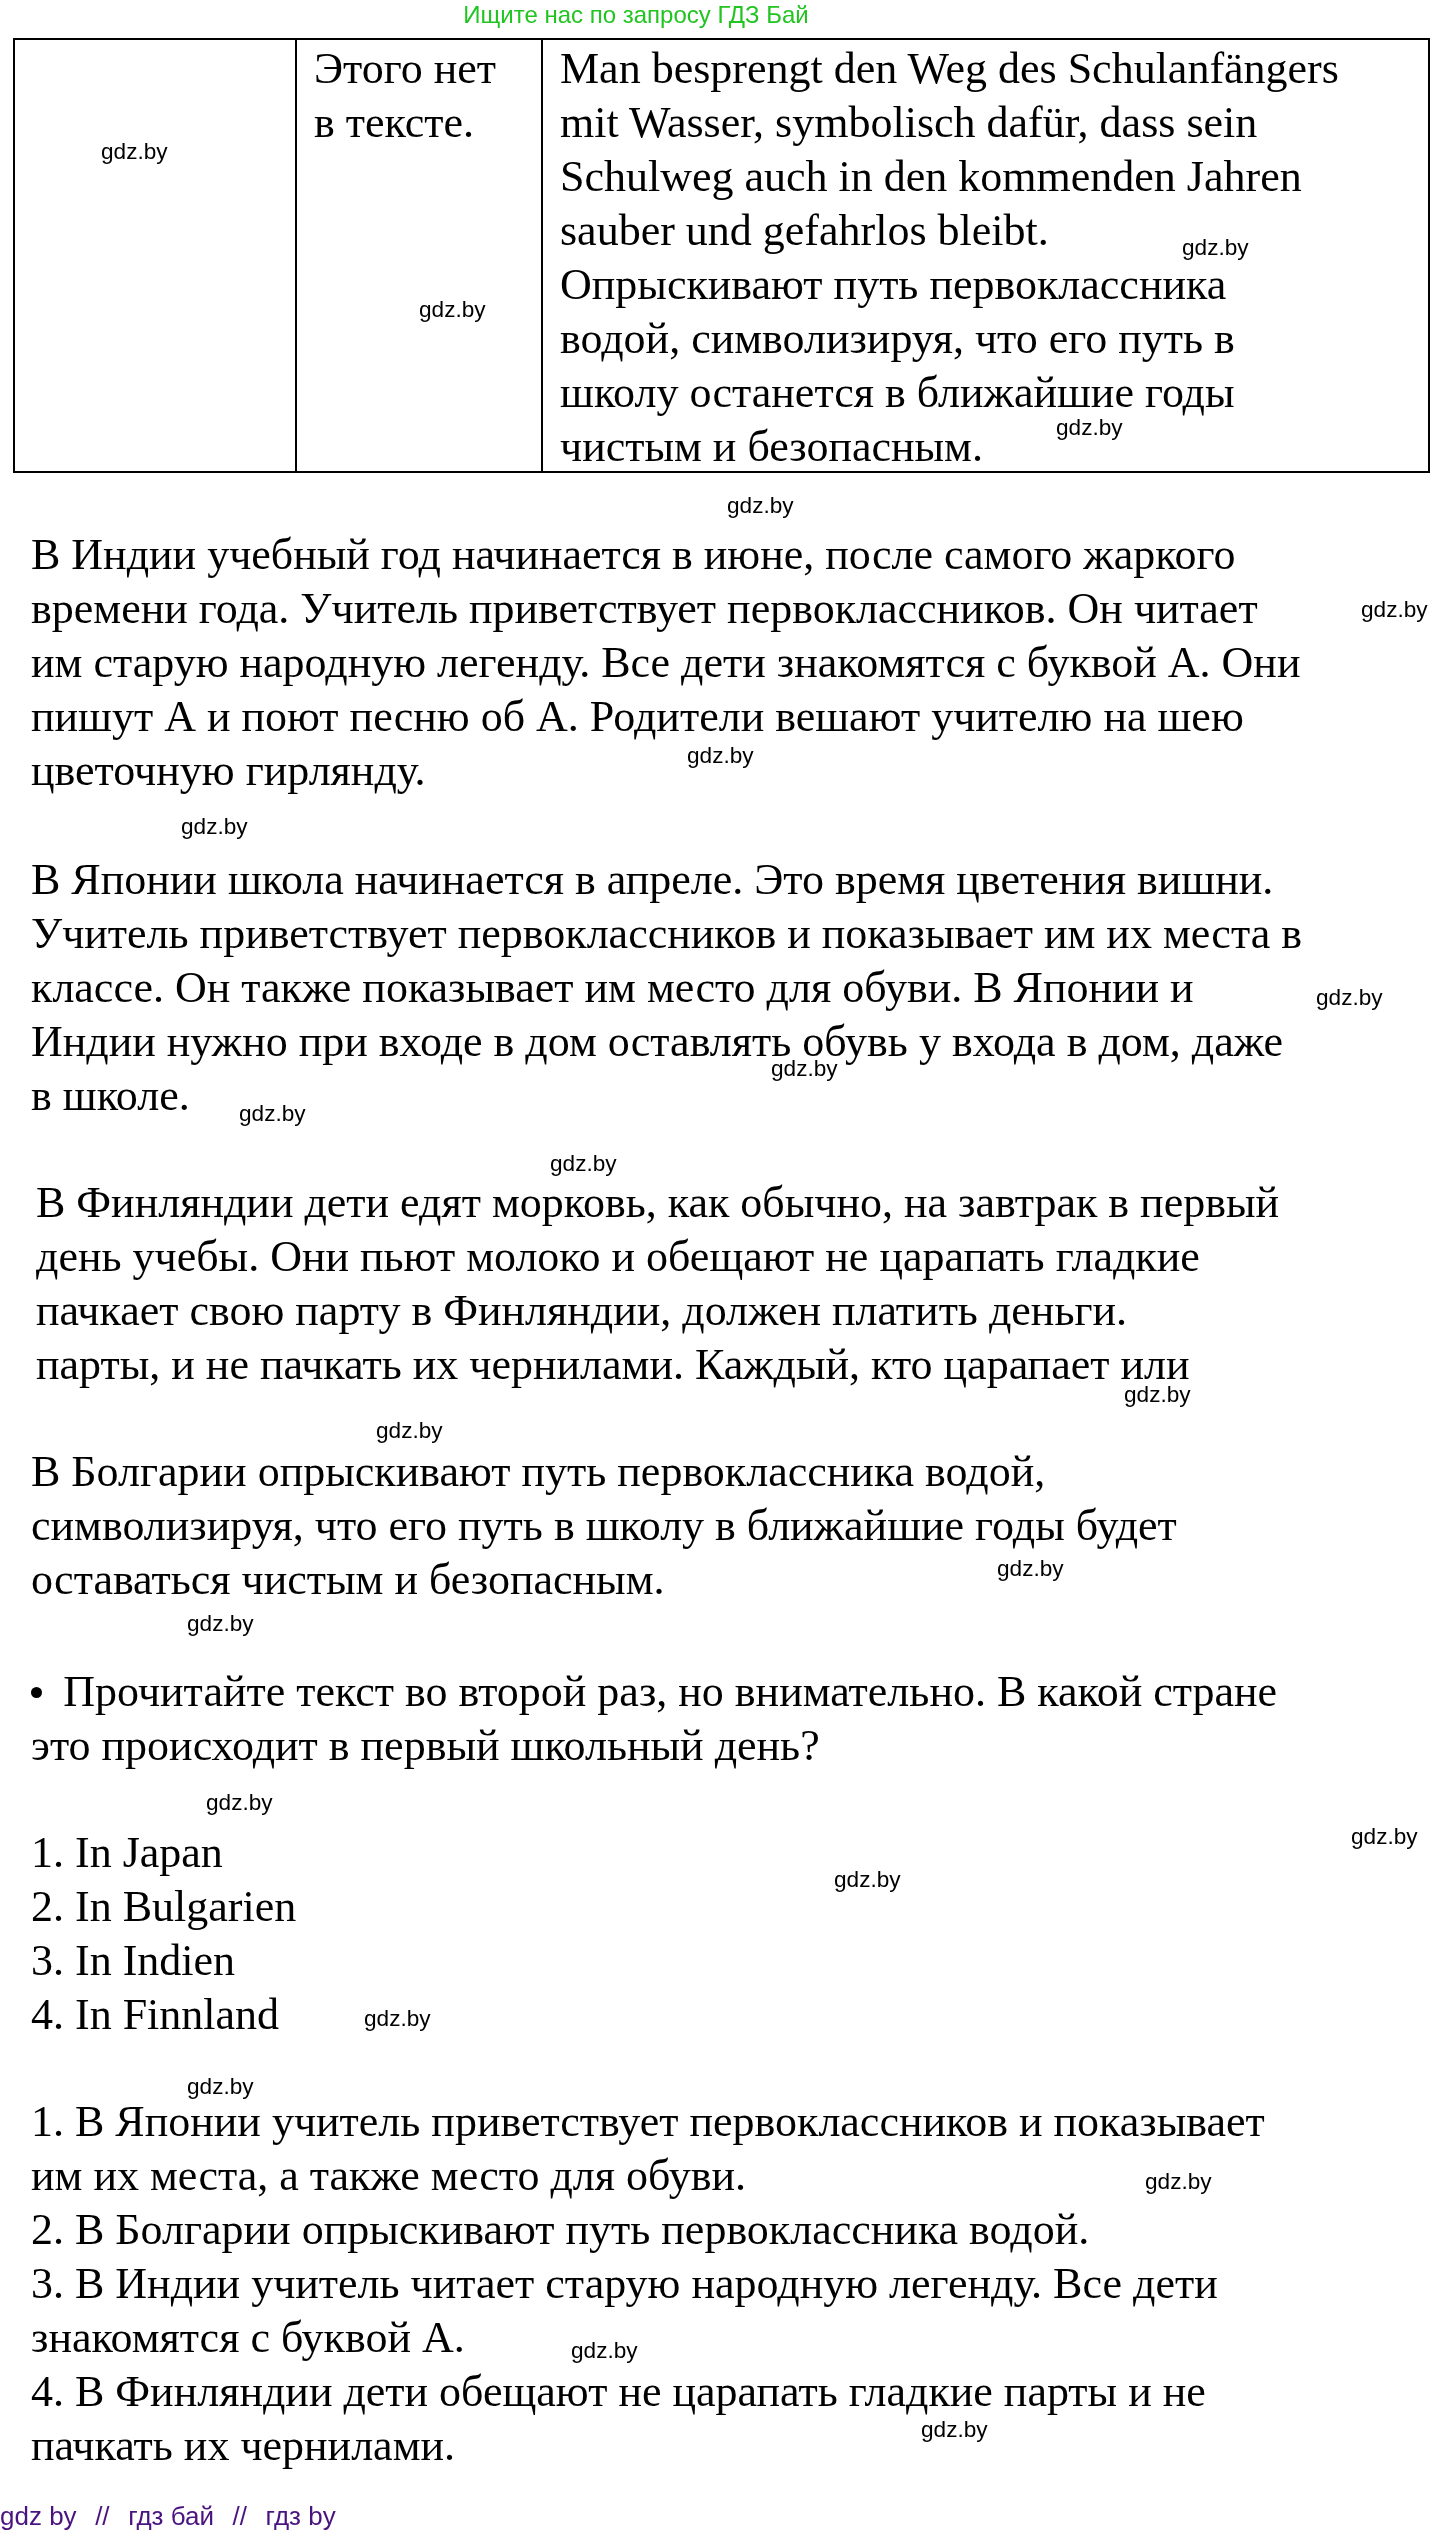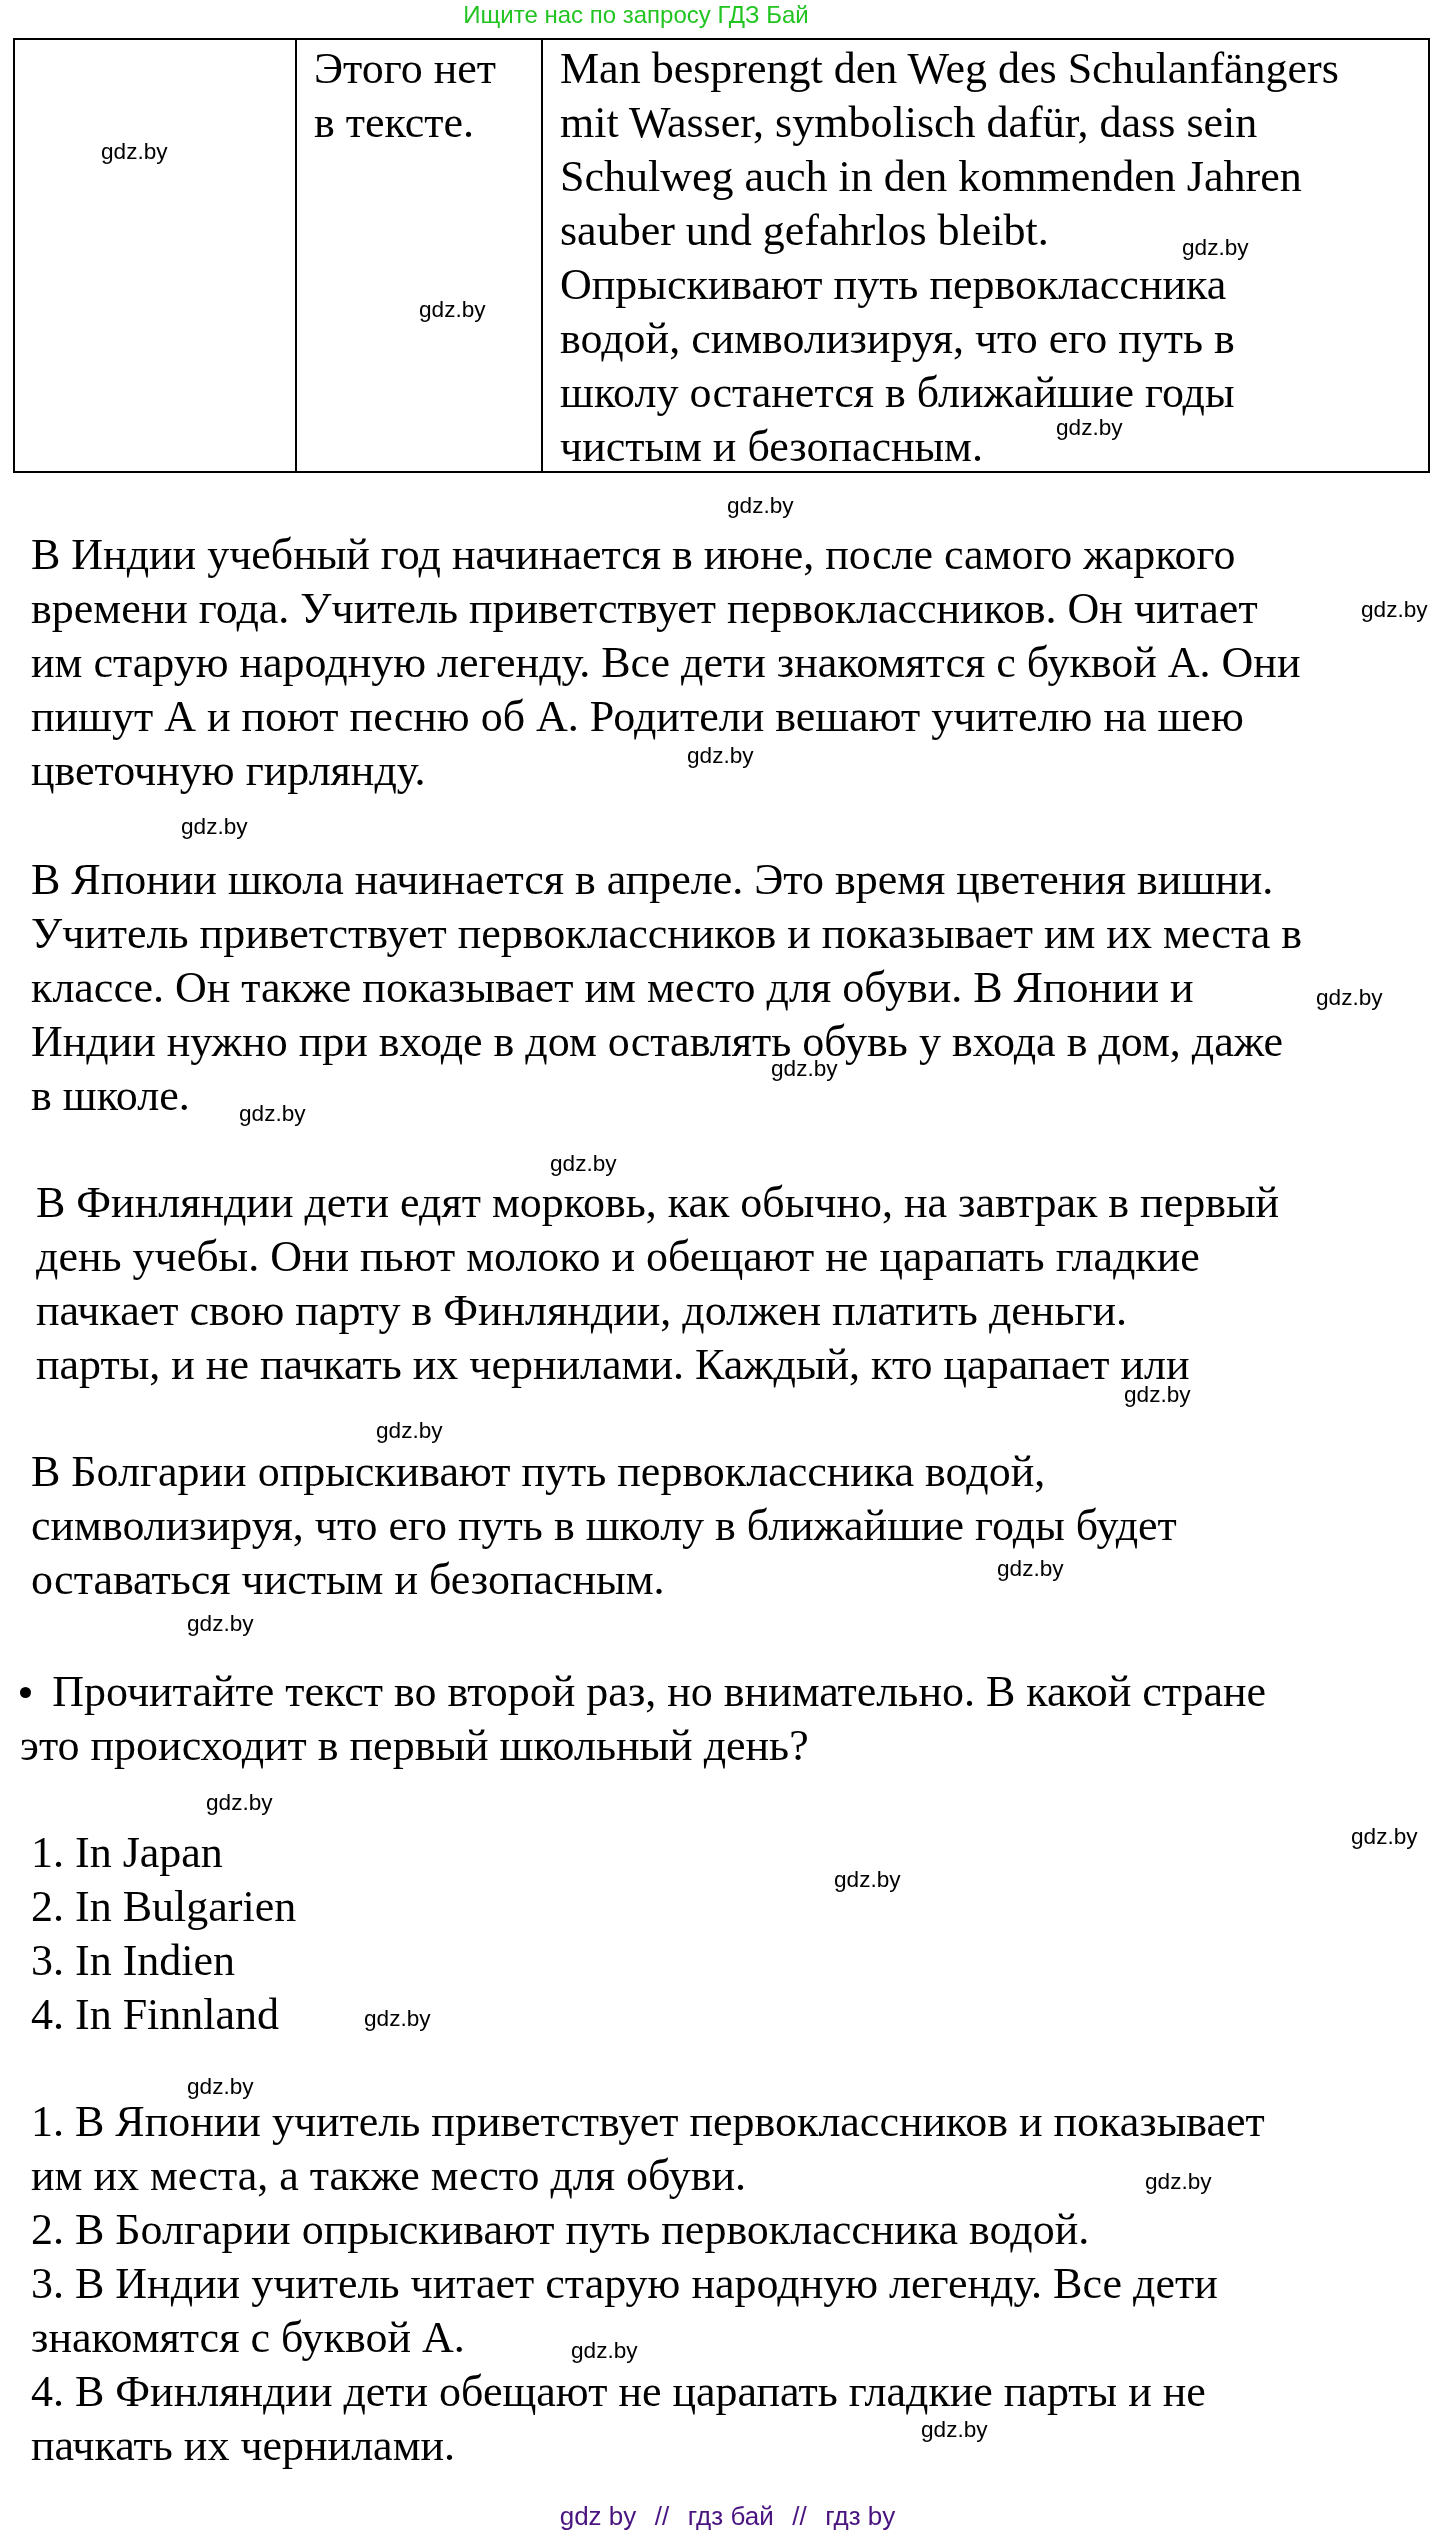--- a/index.html
+++ b/index.html
@@ -1,19 +1,19 @@
 <!DOCTYPE html>
 <html style="font-size:13px"><head>
 <meta charset="utf-8">
 <style>
   html, body { margin: 0; padding: 0; background: #ffffff; }
   body { width: 1455px; height: 2538px; position: relative; overflow: hidden; }
   .serif { font-family: "Liberation Serif", "DejaVu Serif", serif; color: #000; font-size: 44px; line-height: 54px; }
   .top-banner { position: absolute; top: 0; left: 0; width: 1272px; text-align: center; font-family: "Liberation Sans", "DejaVu Sans", sans-serif; font-size: 24px; line-height: 29px; color: #22c422; }
-  .footer { position: absolute; top: 2500px; left: 0; width: 1455px; text-align: center; font-family: "Liberation Sans", "DejaVu Sans", sans-serif; font-size: 26px; line-height: 32px; color: #4a1480; }
+  .footer { position: absolute; top: 2500px; left: 0; width: 1455px; text-align: left; font-family: "Liberation Sans", "DejaVu Sans", sans-serif; font-size: 26px; line-height: 32px; color: #4a1480; }
   .footer .sep { margin: 0 11.3px; }
   .wm { position: absolute; font-family: "Liberation Sans", "DejaVu Sans", sans-serif; font-size: 22.6px; line-height: 26px; color: #000000; white-space: nowrap; }
   .table { position: absolute; left: 13px; top: 38px; width: 1417px; height: 435px; border: 2.4px solid #000; box-sizing: border-box; }
   .vline { position: absolute; top: 38px; height: 435px; width: 1.6px; background: #000; }
   .cell-lines { position: absolute; }
   .line { display: block; white-space: nowrap; }
   .bullet { display: inline-block; width: 11.3px; height: 11.3px; border-radius: 50%; background: #000; margin-right: 21px; vertical-align: middle; position: relative; top: -3.2px; }
 </style>
 </head>
 <body>
@@ -62,21 +62,21 @@
   <span class="line">пачкает свою парту в Финляндии, должен платить деньги.</span>
   <span class="line">парты, и не пачкать их чернилами. Каждый, кто царапает или</span>
 </div>
 
 <div class="cell-lines serif" style="left:31px; top:1445px;">
   <span class="line">В Болгарии опрыскивают путь первоклассника водой,</span>
   <span class="line">символизируя, что его путь в школу в ближайшие годы будет</span>
   <span class="line">оставаться чистым и безопасным.</span>
 </div>
 
-<div class="cell-lines serif" style="left:20px; top:1665px;">
+<div class="cell-lines serif" style="left:31px; top:1665px;">
   <span class="line"><span class="bullet"></span><span>Прочитайте текст во второй раз, но внимательно. В какой стране</span></span>
   <span class="line">это происходит в первый школьный день?</span>
 </div>
 
 <div class="cell-lines serif" style="left:31px; top:1826px;">
   <span class="line">1. In Japan</span>
   <span class="line">2. In Bulgarien</span>
   <span class="line">3. In Indien</span>
   <span class="line">4. In Finnland</span>
 </div>

